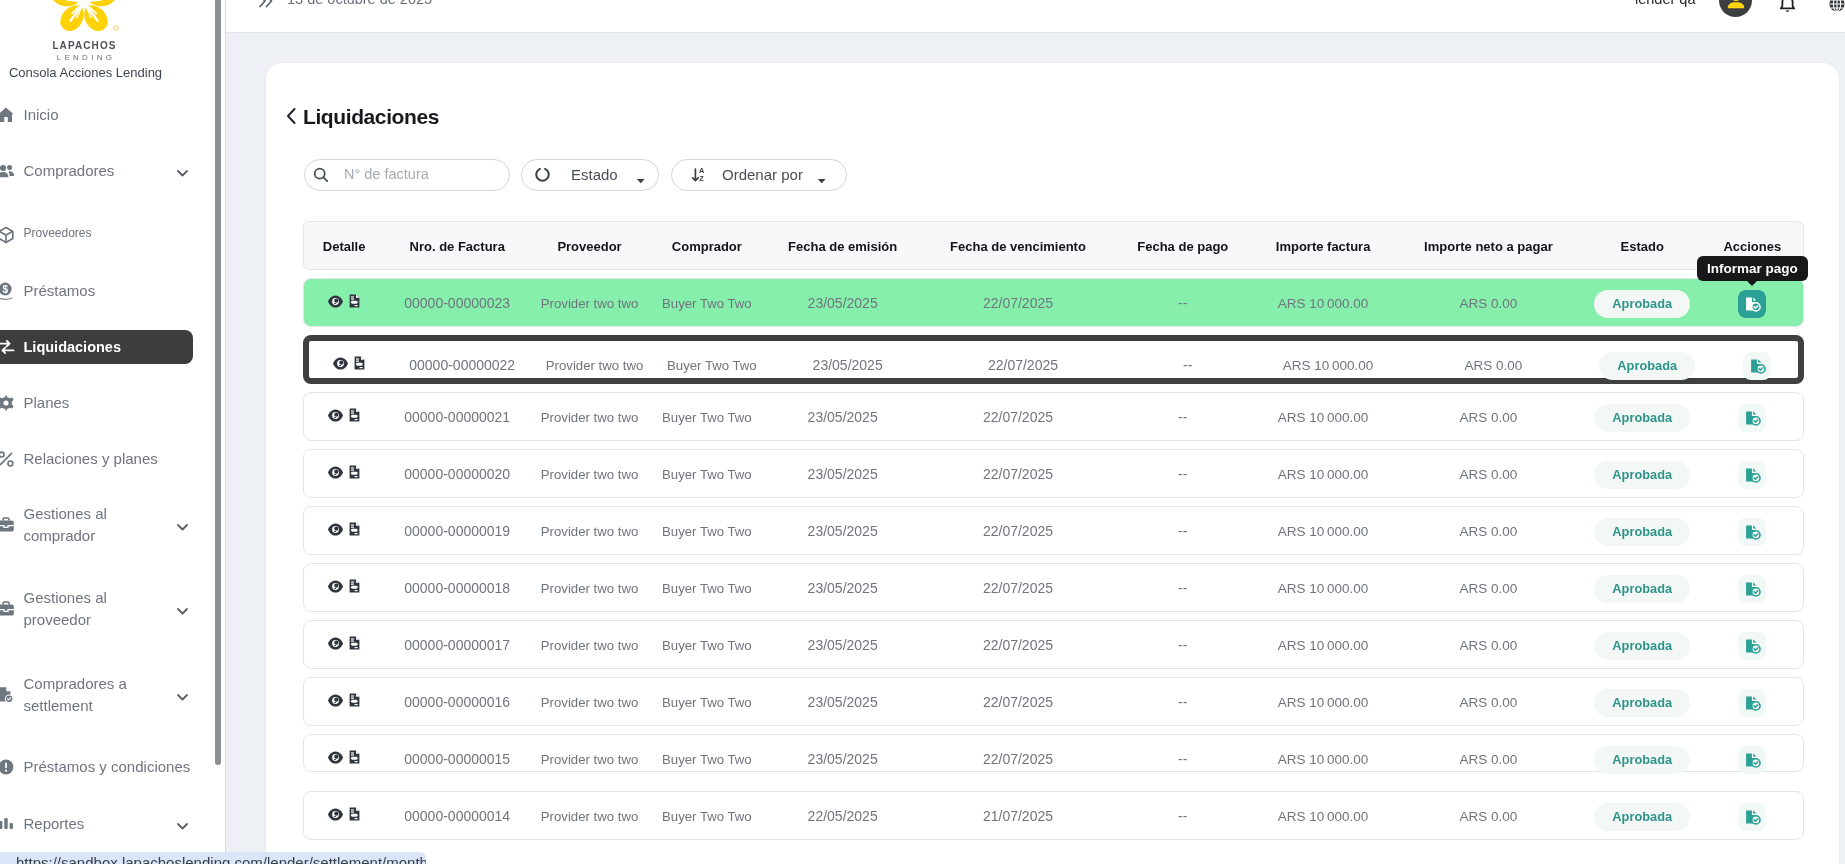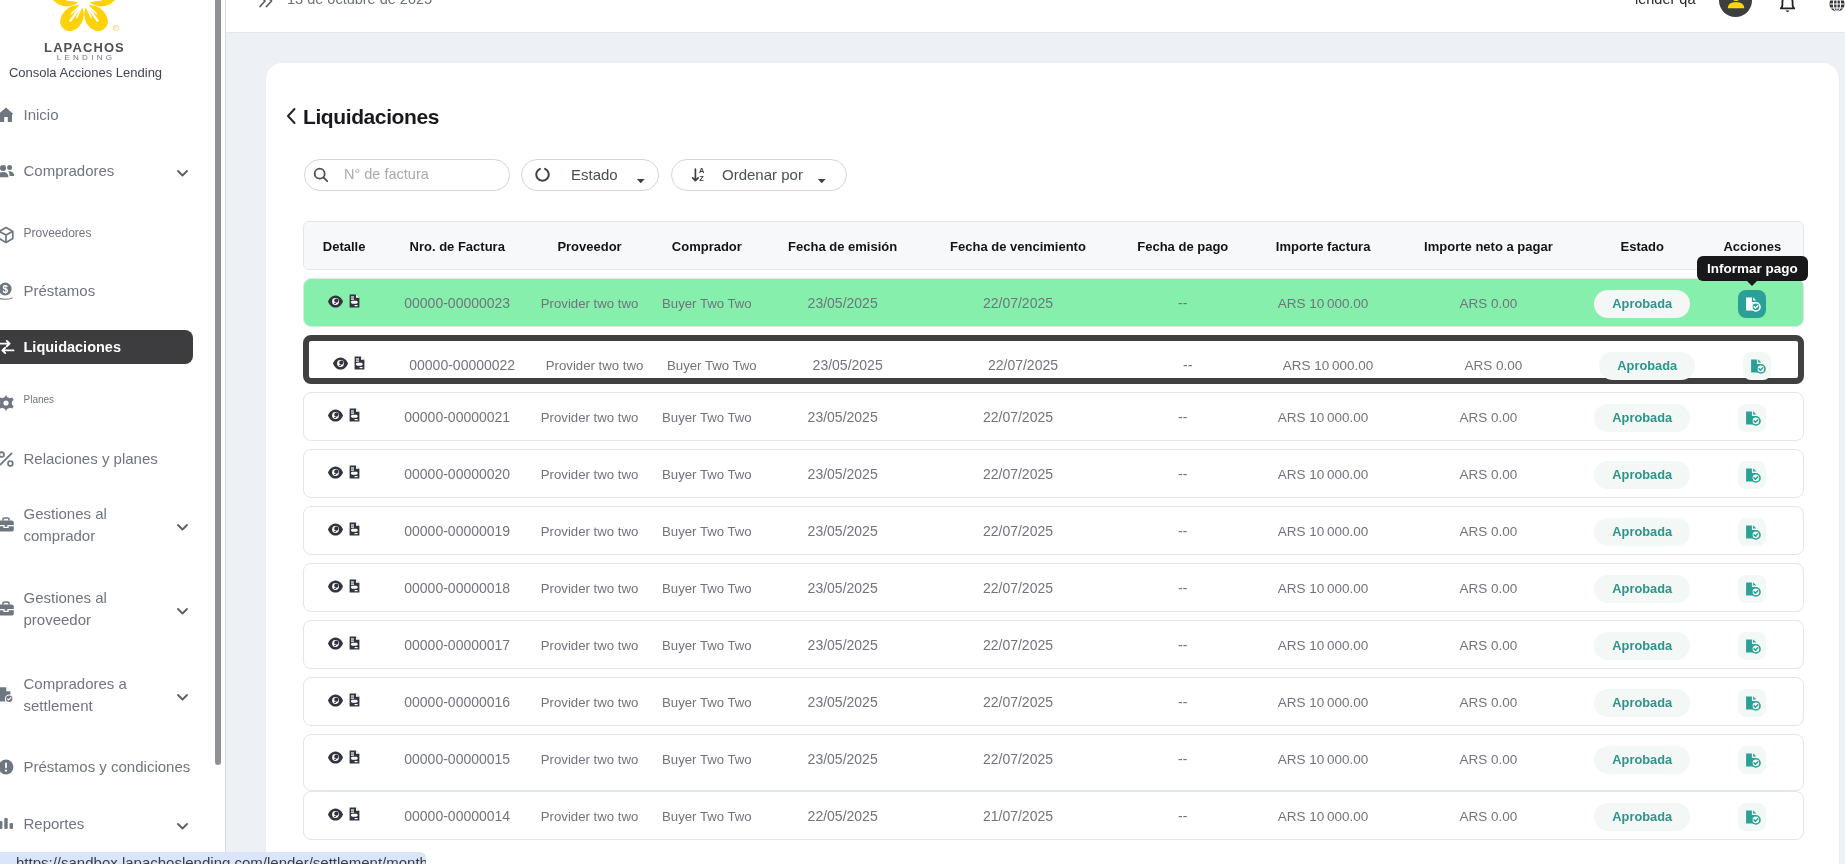--- a/index.html
+++ b/index.html
@@ -211,21 +211,21 @@
           <rect x="2" y="4.5" width="3" height="1.2" fill="#fff"></rect>
           <rect x="2" y="6.8" width="6.6" height="2.9" rx="1.45" fill="#fff"></rect>
           <rect x="5.6" y="11" width="3" height="1.2" fill="#fff"></rect>
         </svg></span></div><div class="cell" style="width:144.8181818181818px;">00000-00000016</div><div class="cell" style="width:119.81818181818181px;font-size:13.2px;">Provider two two</div><div class="cell" style="width:114.81818181818181px;font-size:13.2px;">Buyer Two Two</div><div class="cell" style="width:156.8181818181818px;">23/05/2025</div><div class="cell" style="width:193.8181818181818px;">22/07/2025</div><div class="cell" style="width:135.8181818181818px;">--</div><div class="cell" style="width:144.8181818181818px;font-size:13.5px;">ARS 10 000.00</div><div class="cell" style="width:185.8181818181818px;font-size:13.5px;">ARS 0.00</div><div class="cell" style="width:121.81818181818181px;"><span style="display:inline-block;vertical-align:middle;width:96px;height:28px;line-height:28px;border-radius:14px;background:#f3f8f6;color:#2e948a;font-weight:600;font-size:12.8px;">Aprobada</span></div><div class="cell" style="width:98.31818181818181px;"><svg width="28" height="28" viewBox="0 0 28 28" style="vertical-align:middle;">
         <rect width="28" height="28" rx="8" fill="#f2f8f6"></rect>
         <path d="M8.1 7.4 L13.9 7.4 L13.9 11.9 L17.3 11.9 L17.3 20.6 L8.1 20.6 Z" fill="#2aa096"></path>
         <path d="M15.1 7.2 L18.3 10.4 L15.1 10.4 Z" fill="#2aa096"></path>
         <circle cx="17.9" cy="16.9" r="4.1" fill="#f2f8f6" stroke="#2aa096" stroke-width="1.6"></circle>
         <path d="M16.1 16.9 L17.4 18.2 L19.8 15.7" stroke="#2aa096" stroke-width="1.5" fill="none" stroke-linecap="round" stroke-linejoin="round"></path>
       </svg></div></div>
-<div style="position:absolute;left:302.5px;top:734px;width:1501px;height:57px;background:#fff;border:1px solid #e3e6e9;border-radius:8px;font-size:14px;color:#70747d;line-height:47px;white-space:nowrap;"><div class="cell" style="width:81.31818181818181px;"><span style="display:inline-block;vertical-align:middle;margin-top:0px;"><svg width="15" height="13" viewBox="0 0 15 13" style="">
+<div style="position:absolute;left:302.5px;top:734px;width:1501px;height:38px;background:#fff;border:1px solid #e3e6e9;border-radius:8px;font-size:14px;color:#70747d;line-height:47px;white-space:nowrap;"><div class="cell" style="width:81.31818181818181px;"><span style="display:inline-block;vertical-align:middle;margin-top:0px;"><svg width="15" height="13" viewBox="0 0 15 13" style="">
           <path d="M7.5 0.4 C11.9 0.4 14.4 4.5 15 6.5 C14.4 8.5 11.9 12.6 7.5 12.6 C3.1 12.6 0.6 8.5 0 6.5 C0.6 4.5 3.1 0.4 7.5 0.4 Z" fill="#31363e"></path>
           <circle cx="7.5" cy="6.5" r="3.4" fill="#fff"></circle>
           <circle cx="8.3" cy="5.7" r="2.1" fill="#31363e"></circle>
           <path d="M6 7.9 A1.1 1.1 0 0 0 8.2 7.9 Z" fill="#31363e"></path>
         </svg></span><span style="display:inline-block;width:6px;"></span><span style="display:inline-block;vertical-align:middle;margin-top:0px;"><svg width="11" height="14" viewBox="0 0 11 14" style="">
           <path d="M0.6 0.4 L7 0.4 L10.4 3.8 L10.4 13.6 L0.6 13.6 Z" fill="#31363e"></path>
           <path d="M7 0.4 L7 3.8 L10.4 3.8 Z" fill="#fff"></path>
           <rect x="2" y="2.4" width="3" height="1.2" fill="#fff"></rect>
           <rect x="2" y="4.5" width="3" height="1.2" fill="#fff"></rect>
           <rect x="2" y="6.8" width="6.6" height="2.9" rx="1.45" fill="#fff"></rect>
@@ -288,21 +288,21 @@
           <path d="M0 0 L7.2 15.4" stroke="#fff" stroke-width="1.5" stroke-linecap="round"></path>
           <path d="M0 0 L-7.2 15.4" stroke="#fff" stroke-width="1.5" stroke-linecap="round"></path>
           <path d="M0 0 L-13.5 18.6" stroke="#fff" stroke-width="2.4" stroke-linecap="round"></path>
           <path d="M0 0 L-12.4 11.6" stroke="#fff" stroke-width="1.5" stroke-linecap="round"></path>
           <path d="M0 0 L-16.9 -2.1" stroke="#fff" stroke-width="1.5" stroke-linecap="round"></path>
           <path d="M0 0 L-21.9 -7.1" stroke="#fff" stroke-width="2.4" stroke-linecap="round"></path>
           <path d="M0 0 L-14.9 -8.2" stroke="#fff" stroke-width="1.5" stroke-linecap="round"></path>
         </g>
       </svg></div>
 <div style="position:absolute;left:112.5px;top:24.5px;width:6px;height:6px;border:1px solid #edd88a;border-radius:50%;color:#edd88a;font-size:4px;line-height:4.5px;text-align:center;">R</div>
-<div style="position:absolute;left:0;top:40px;width:169px;text-align:center;font-size:13px;font-weight:700;color:#4d5056;letter-spacing:1.1px;">LAPACHOS</div>
+<div style="position:absolute;left:0;top:40px;width:169px;text-align:center;font-size:10px;font-weight:700;color:#4d5056;letter-spacing:1.1px;">LAPACHOS</div>
 <div style="position:absolute;left:0;top:52.5px;width:172px;text-align:center;font-size:8px;color:#6f737a;letter-spacing:3.3px;">LENDING</div>
 <div style="position:absolute;left:0;top:65px;width:171px;text-align:center;font-size:13px;color:#3e4552;">Consola Acciones Lending</div>
 <div style="position:absolute;left:-3.5px;top:106.0px;"><svg width="18" height="18" viewBox="0 0 18 18" style="">
         <path d="M9 1.6 L16.6 8.2 L15 8.2 L15 16 L10.8 16 L10.8 11 L7.2 11 L7.2 16 L3 16 L3 8.2 L1.4 8.2 Z" fill="#6e7680"></path>
       </svg></div>
     <div style="position:absolute;left:23.5px;top:106px;font-size:15px;color:#6f7580;">Inicio</div>
 <div style="position:absolute;left:-3.5px;top:162.0px;"><svg width="18" height="18" viewBox="0 0 18 18" style="">
         <circle cx="6" cy="6" r="3.1" fill="#6e7680"></circle>
         <path d="M0.6 15.2 C0.6 11.6 3 9.9 6 9.9 C9 9.9 11.4 11.6 11.4 15.2 Z" fill="#6e7680"></path>
         <circle cx="12.6" cy="5.4" r="2.5" fill="#6e7680"></circle>
@@ -326,21 +326,21 @@
 <div style="position:absolute;left:-10px;top:329.5px;width:203px;height:34.5px;background:#3d3d3f;border-radius:8px;"></div>
 <div style="position:absolute;left:-3.5px;top:338px;"><svg width="18" height="18" viewBox="0 0 18 18" style="">
         <path d="M1.5 5.6 L12.6 5.6 M12.6 5.6 L9.8 2.9 M12.6 5.6 L9.8 8.3" stroke="#fff" stroke-width="1.9" fill="none" stroke-linecap="round" stroke-linejoin="round"></path>
         <path d="M16.5 12.4 L5.4 12.4 M5.4 12.4 L8.2 9.7 M5.4 12.4 L8.2 15.1" stroke="#fff" stroke-width="1.9" fill="none" stroke-linecap="round" stroke-linejoin="round"></path>
       </svg></div>
 <div style="position:absolute;left:23.5px;top:339px;font-size:14.5px;font-weight:700;color:#fff;">Liquidaciones</div>
 <div style="position:absolute;left:-3.5px;top:394.0px;"><svg width="18" height="18" viewBox="0 0 18 18" style="">
         <path d="M9 0.8 L10.2 3.2 A6 6 0 0 1 12.6 4.2 L15.2 3.4 L16.6 5.8 L14.8 7.8 A6 6 0 0 1 14.8 10.2 L16.6 12.2 L15.2 14.6 L12.6 13.8 A6 6 0 0 1 10.2 14.8 L9 17.2 L7.8 14.8 A6 6 0 0 1 5.4 13.8 L2.8 14.6 L1.4 12.2 L3.2 10.2 A6 6 0 0 1 3.2 7.8 L1.4 5.8 L2.8 3.4 L5.4 4.2 A6 6 0 0 1 7.8 3.2 Z" fill="#6e7680"></path>
         <circle cx="9" cy="9" r="2.6" fill="#fff"></circle>
       </svg></div>
-    <div style="position:absolute;left:23.5px;top:394px;font-size:10px;color:#6f7580;">Planes</div>
+    <div style="position:absolute;left:23.5px;top:394px;font-size:15px;color:#6f7580;">Planes</div>
 <div style="position:absolute;left:-3.5px;top:450.0px;"><svg width="18" height="18" viewBox="0 0 18 18" style="">
         <circle cx="4.6" cy="4.6" r="2.4" fill="none" stroke="#6e7680" stroke-width="1.7"></circle>
         <circle cx="13.4" cy="13.4" r="2.4" fill="none" stroke="#6e7680" stroke-width="1.7"></circle>
         <path d="M14.6 3.4 L3.4 14.6" stroke="#6e7680" stroke-width="1.7" stroke-linecap="round"></path>
       </svg></div>
     <div style="position:absolute;left:23.5px;top:450px;font-size:15px;color:#6f7580;">Relaciones y planes</div>
 <div style="position:absolute;left:-3.5px;top:516.0px;"><svg width="18" height="18" viewBox="0 0 18 18" style="">
         <rect x="1.2" y="4.6" width="15.6" height="11" rx="2.2" fill="#6e7680"></rect>
         <path d="M6 4.4 L6 3.4 C6 2.6 6.6 2 7.4 2 L10.6 2 C11.4 2 12 2.6 12 3.4 L12 4.4" fill="none" stroke="#6e7680" stroke-width="1.7"></path>
         <path d="M1.2 9.6 L7 9.6 L7 11.4 L11 11.4 L11 9.6 L16.8 9.6" stroke="#fff" stroke-width="1.3" fill="none"></path>

